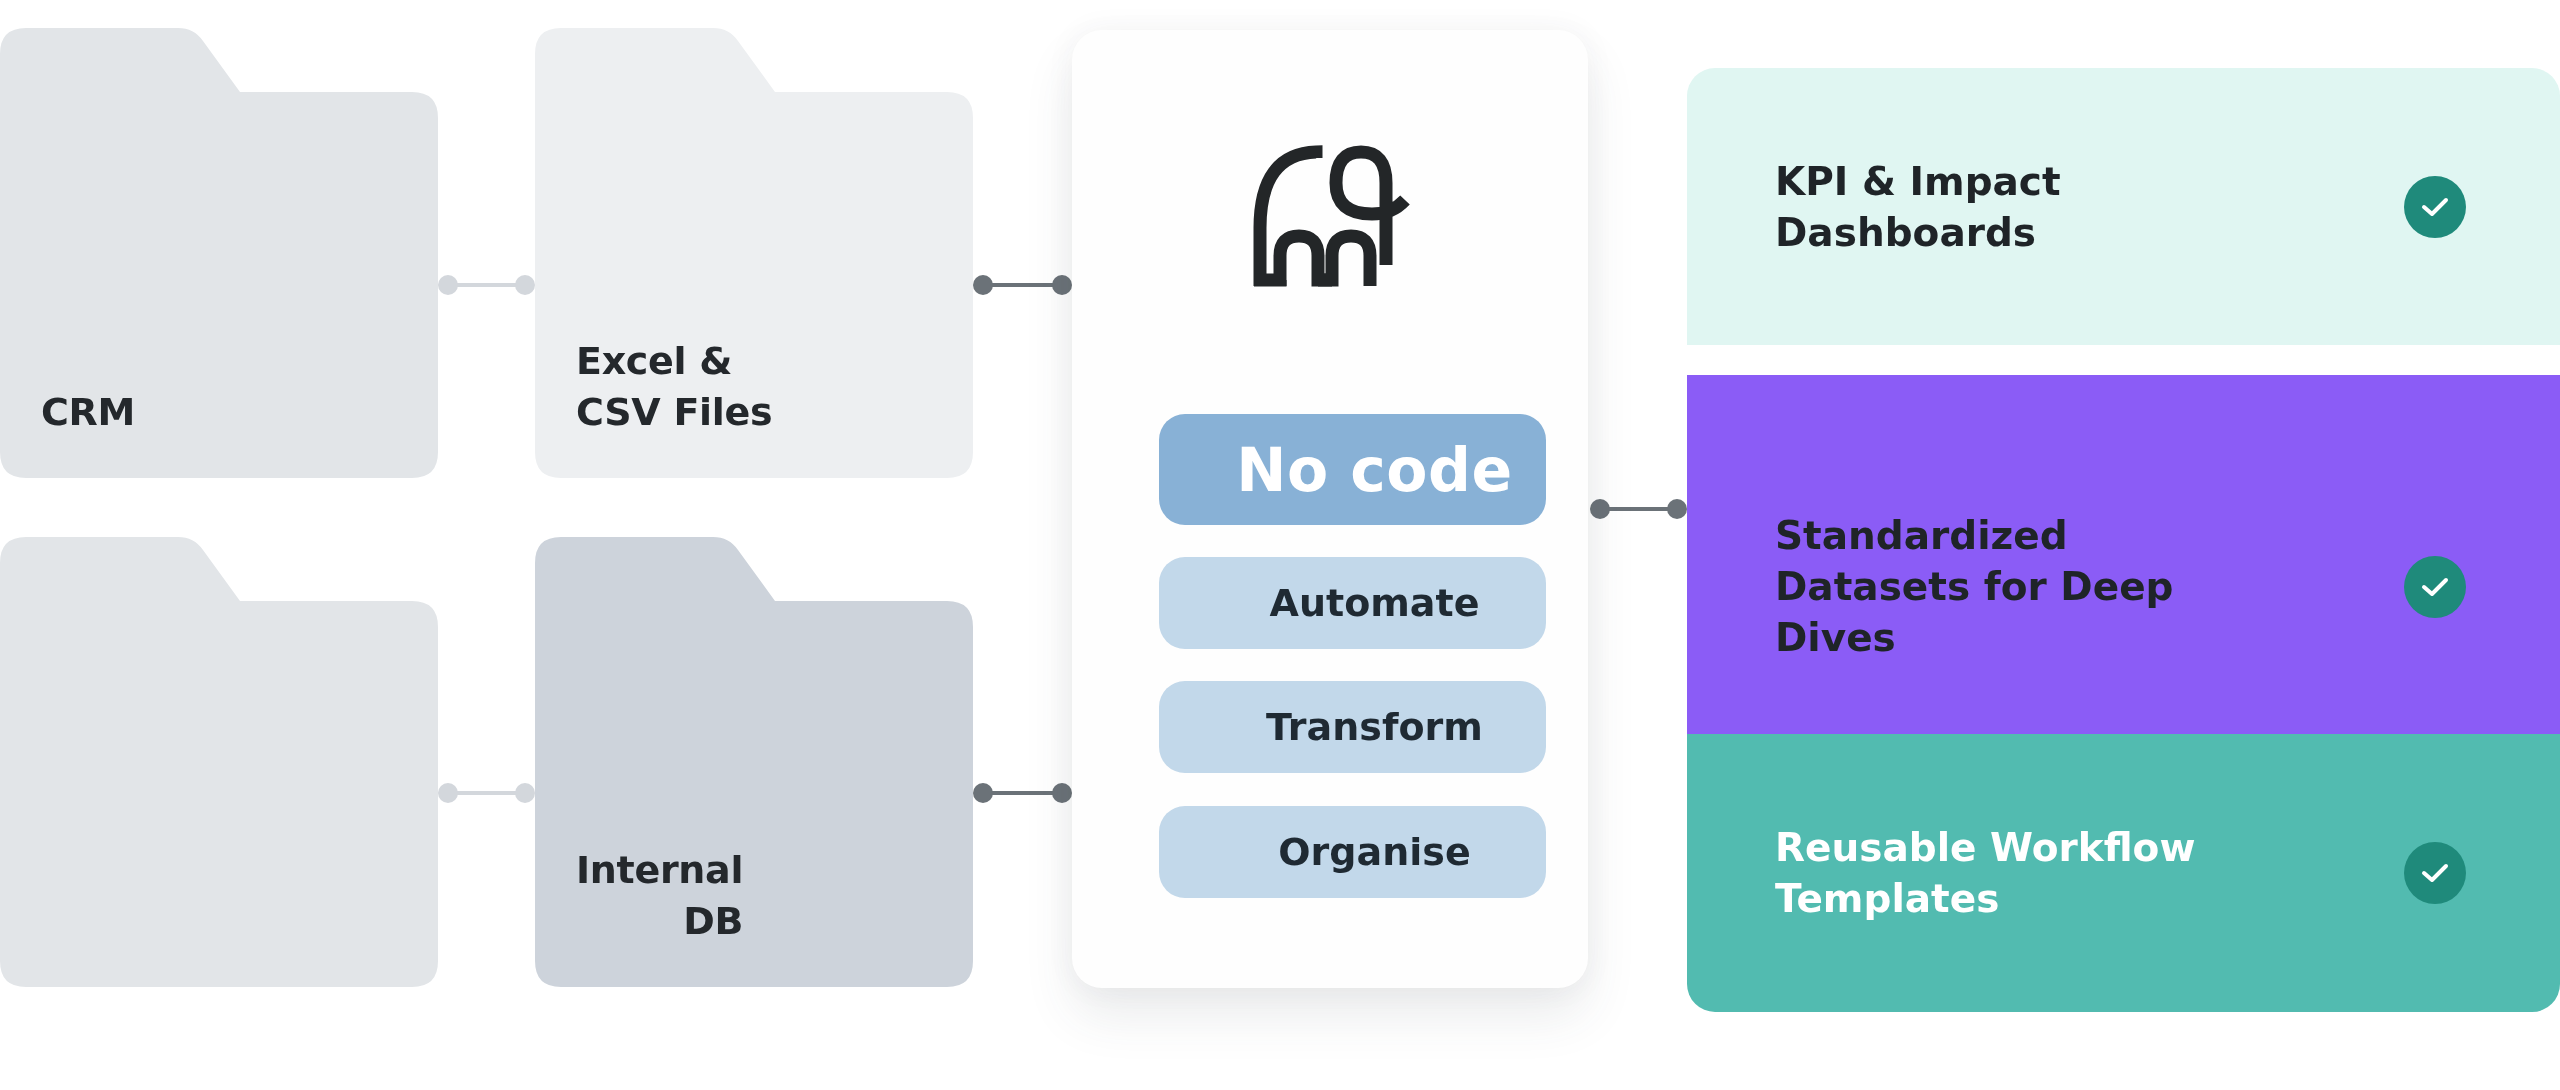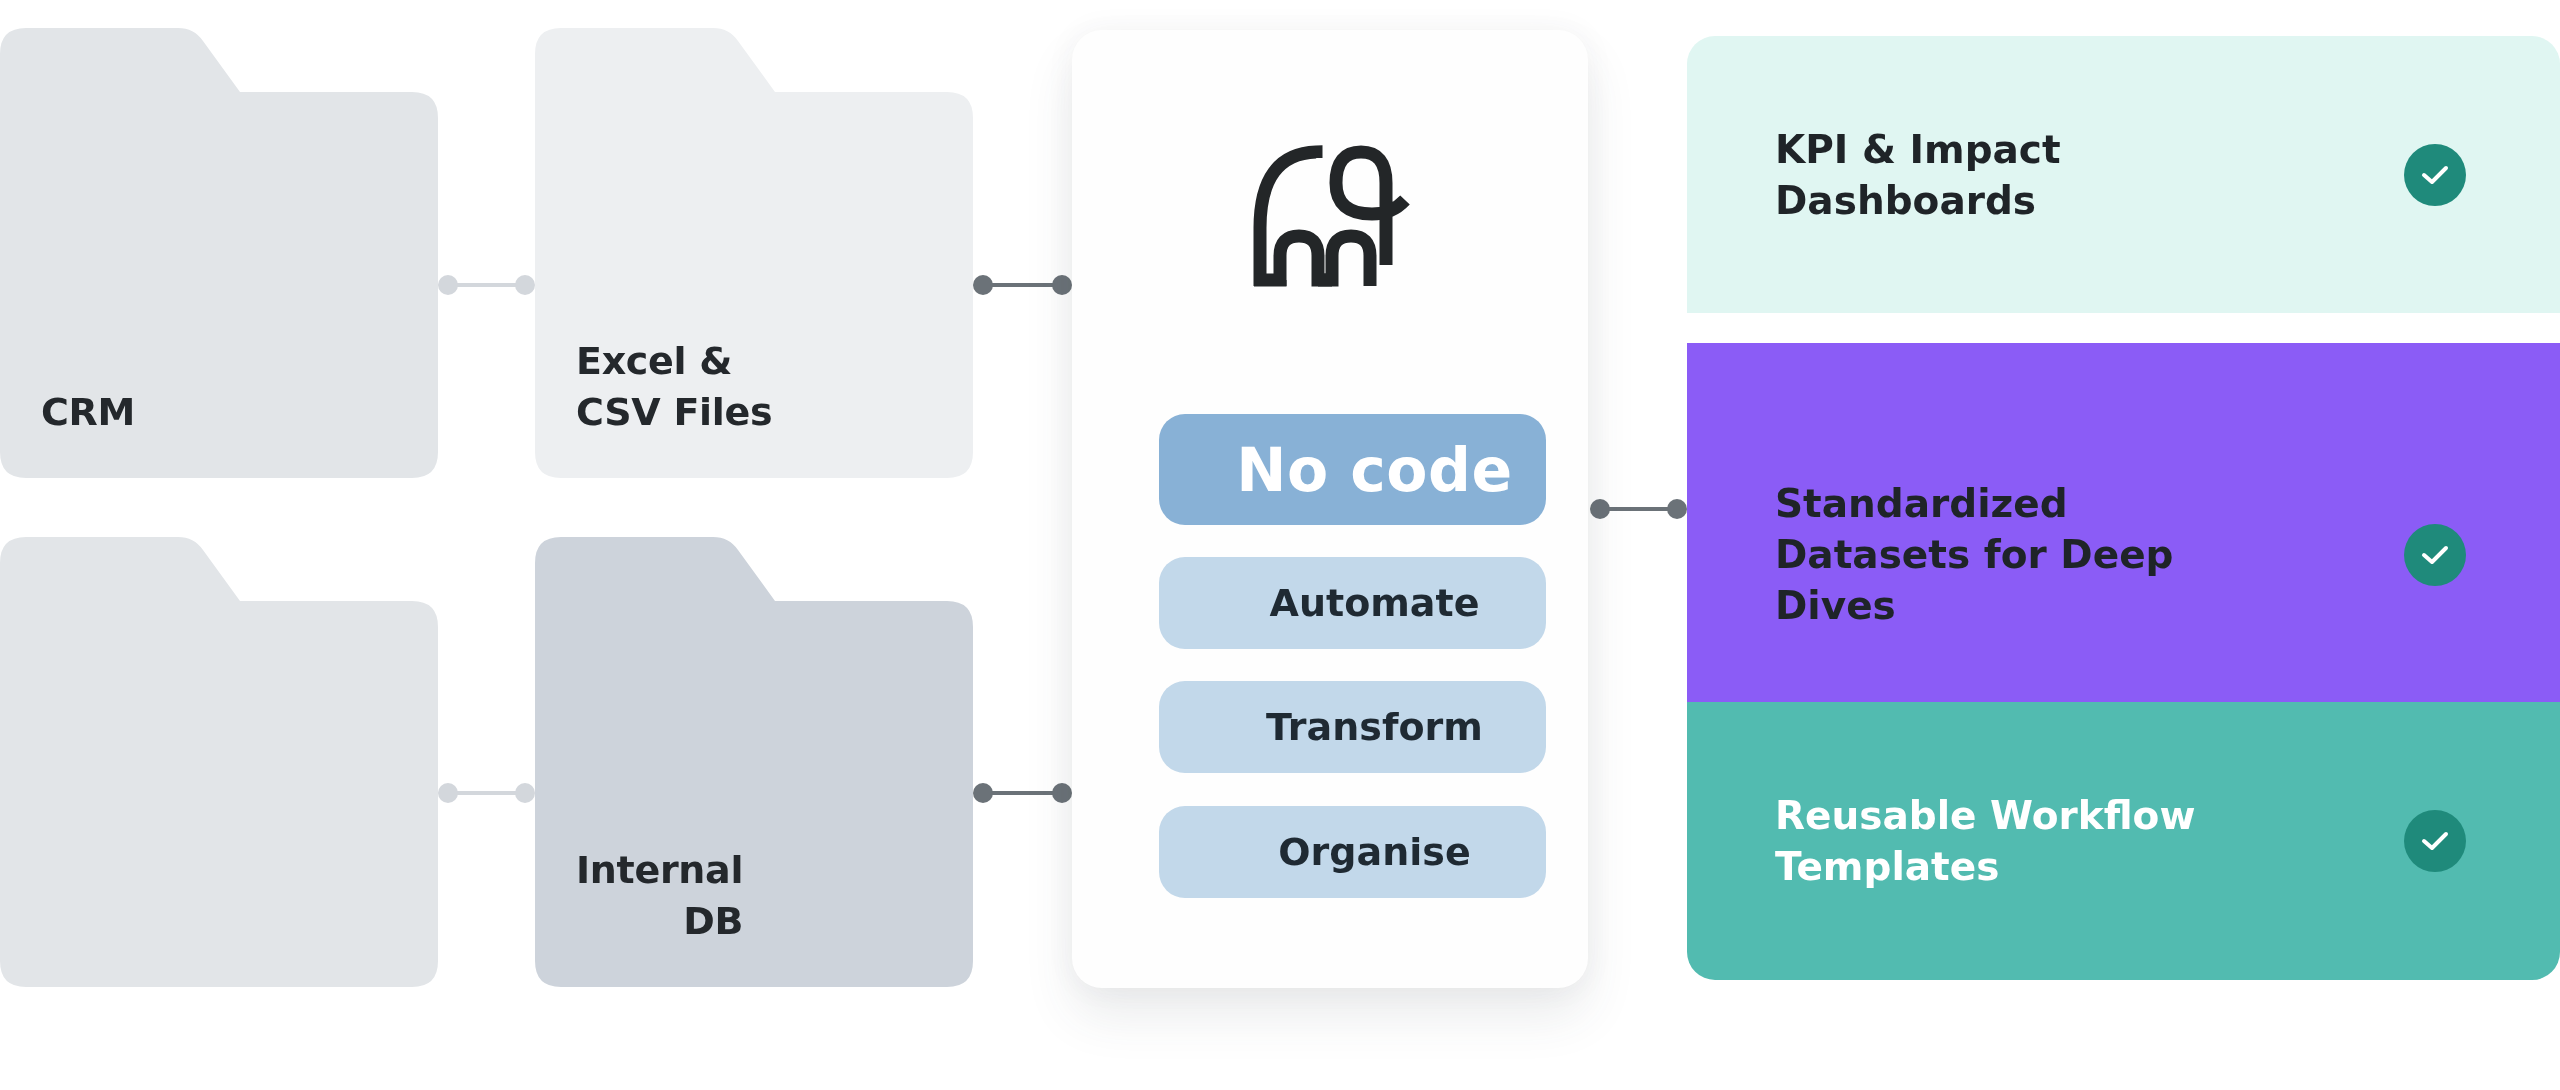--- a/index.html
+++ b/index.html
@@ -15,21 +15,21 @@
   .connector .dot.l { left:0; } .connector .dot.r { right:0; }
   .connector.light .line { background:#d3d7dc; } .connector.light .dot { background:#d3d7dc; }
   .connector.dark .line { background:#6b7278; } .connector.dark .dot { background:#6b7278; }
   .center-card { position:absolute; left:1072px; top:30px; width:516px; height:958px; background:#fefefe;
                  border-radius:30px; box-shadow:0 28px 50px rgba(60,64,80,0.10), 0 0 30px rgba(60,64,80,0.05); }
   .logo { position:absolute; left:160px; top:80px; width:200px; width:200px; height:190px; }
   .pill { position:absolute; left:87px; width:343px; border-radius:26px; display:flex; align-items:center;
           justify-content:center; font-weight:bold;padding-left:44px; }
   .pill.primary { top:384px; height:111px; background:#88b1d6; color:#ffffff; font-size:60px; letter-spacing:0.5px; }
   .pill.step { height:92px; background:#c2d8ea; color:#1f2a33; font-size:38px; }
-  .out-card { position:absolute; left:1687px; width:873px; display:flex; align-items:center; }
+  .out-card { position:absolute; left:1687px; width:873px; display:flex; align-items:center;margin-top:32px; }
   .out-card .label { position:absolute; left:88px; font-size:39px; font-weight:bold; line-height:51px; white-space:pre-line; }
   .out-card .check { position:absolute; left:717px; width:62px; height:62px; border-radius:50%; background:#1f8a7b;
                      display:flex; align-items:center; justify-content:center; }
 </style>
 </head>
 <body>
 
 <div class="folder" style="left:0;top:28px;">
   <svg viewBox="0 0 438 450">
     <path class="ffill" d="M0 26 Q0 0 26 0 L178 0 Q194 0 203 13 L240 64 L412 64 Q438 64 438 90 L438 424 Q438 450 412 450 L26 450 Q0 450 0 424 Z" fill="#e2e5e8"></path>

